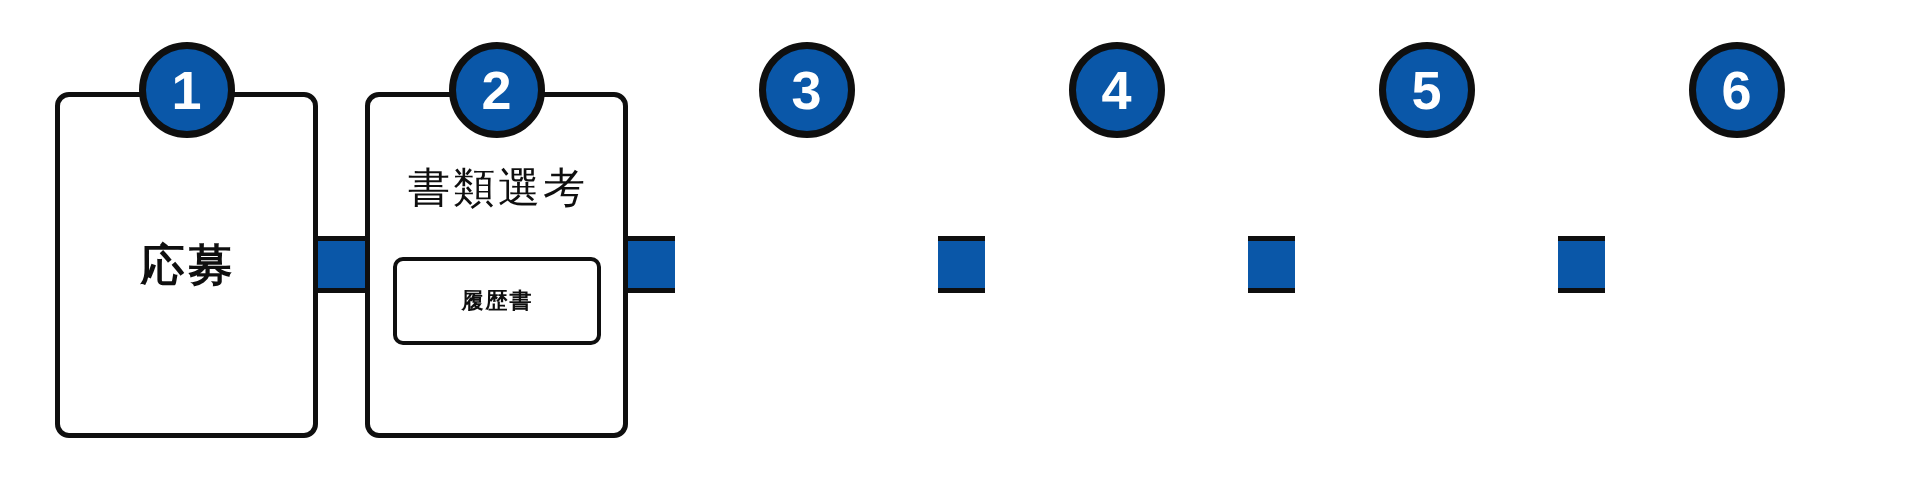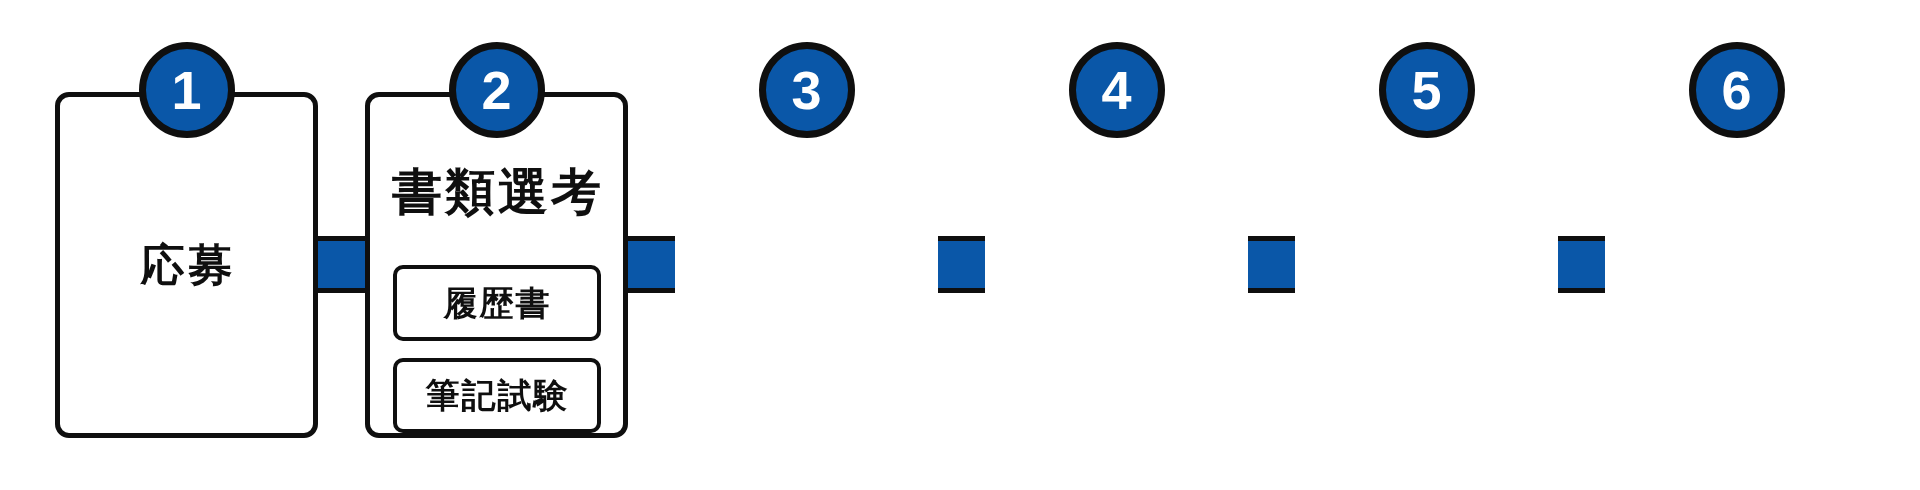--- a/index.html
+++ b/index.html
@@ -43,32 +43,32 @@
     display:flex;flex-direction:column;align-items:center;justify-content:center;
   }
   .step-label{
     font-size:44px;font-weight:bold;
     letter-spacing:4px;text-indent:4px;
     line-height:1;white-space:nowrap;
   }
   .card.docs{justify-content:flex-start;}
   .docs-title{
     margin-top:70px;
-    font-size:50px;font-weight:bold;
+    font-size:42px;font-weight:normal;
     letter-spacing:3px;text-indent:3px;
     line-height:1;white-space:nowrap;
   }
   .sub-box{
     box-sizing:border-box;
     width:208px;height:88px;
     border:4px solid var(--outline-black);
     border-radius:10px;
     background:var(--card-white);
     display:flex;align-items:center;justify-content:center;
-    font-size:34px;font-weight:bold;letter-spacing:2px;text-indent:2px;
+    font-size:22px;font-weight:bold;letter-spacing:2px;text-indent:2px;
     line-height:1;white-space:nowrap;
   }
   .sub-box.first{margin-top:48px;}
   .sub-box.second{margin-top:17px;}
   .connector{
     flex:0 0 auto;
     width:47px;height:57px;
     box-sizing:border-box;
     background:var(--accent-blue);
     border-top:5px solid var(--outline-black);
@@ -92,21 +92,20 @@
 
   <div class="connector"></div>
 
   <div class="step">
     <div class="circle">
       <span>2</span>
     </div>
     <div class="card docs">
       <div class="docs-title">書類選考</div>
       <div class="sub-box first">履歴書</div>
-      <div class="sub-box second">筆記試験</div>
     </div>
   </div>
 
   <div class="connector"></div>
 
   <div class="step">
     <div class="circle">
       <span>3</span>
     </div>
   </div>

